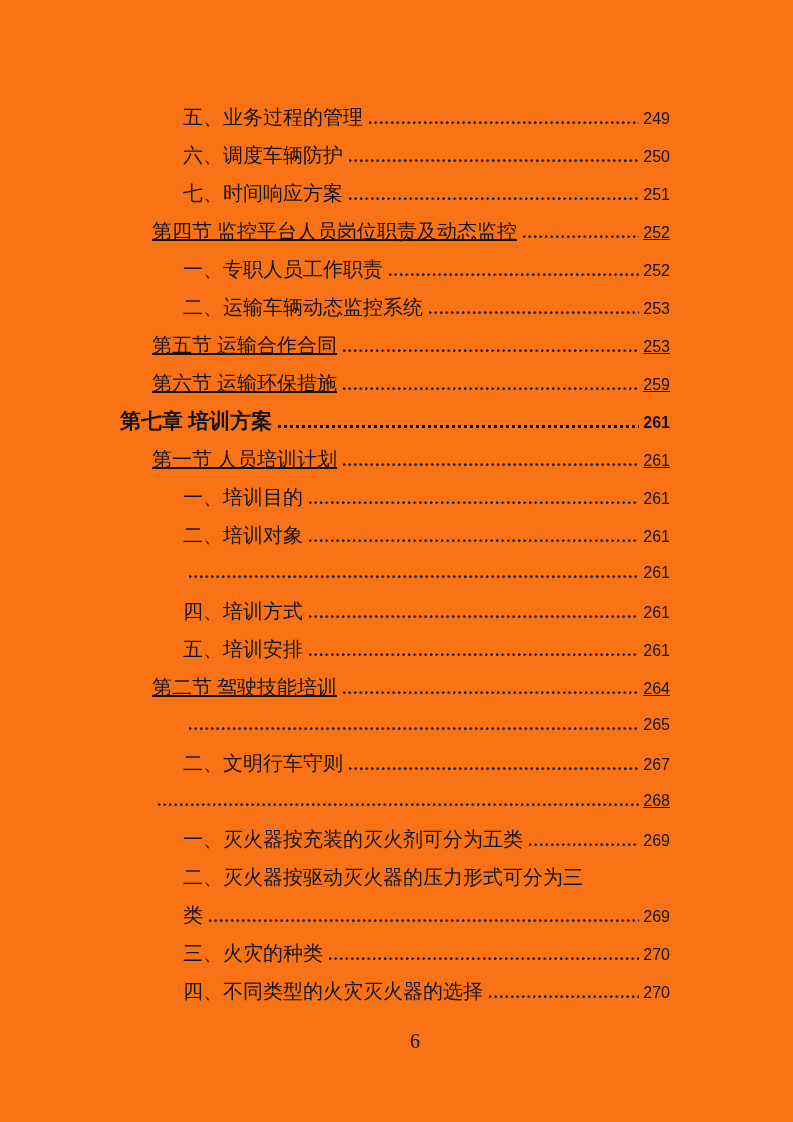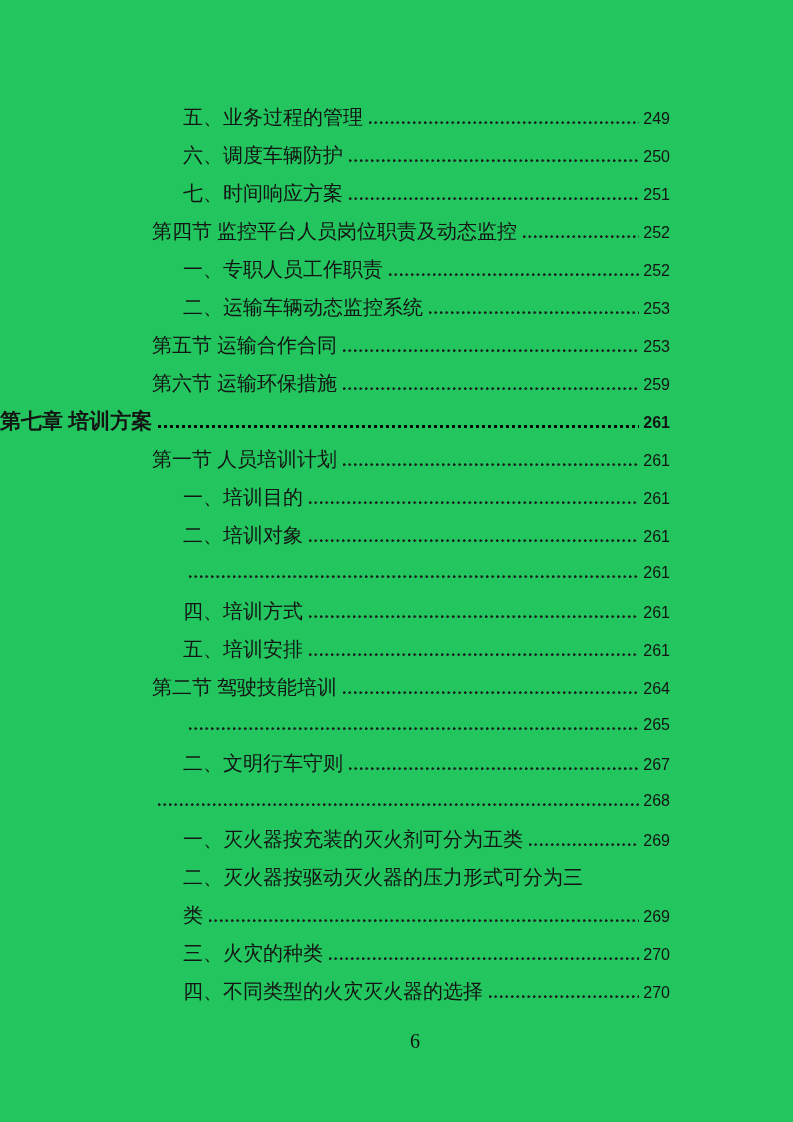--- a/index.html
+++ b/index.html
@@ -9,21 +9,21 @@
     height: 1122px;
     background: #ffffff;
     color: #141414;
     font-family: "Liberation Serif", "DejaVu Serif", serif;
     position: relative;
     overflow: hidden;
   }
   .page {
     position: absolute;
     inset: 0;
-    background: #22c55e;
+    background: #f97316;
   }
   .toc {
     position: absolute;
     top: 98px;
     left: 0;
     width: 670px;
   }
   .toc-row {
     display: flex;
     align-items: baseline;
@@ -43,22 +43,22 @@
     background-repeat: repeat-x;
     background-position: left bottom;
   }
   .pagenum {
     font-family: "Liberation Sans", "DejaVu Sans", sans-serif;
     font-size: 16px;
     line-height: 38px;
     white-space: nowrap;
   }
   
-  .level-chapter { }
-  .level-section { padding-left: 152px; }
+  .level-chapter { padding-left: 120px; }
+  .level-section { padding-left: 152px; text-decoration: underline; }
   .level-item { padding-left: 183px; }
   .level-item-continuation { padding-left: 183px; }
   
   .level-chapter .toc-label {
     font-weight: 700;
     font-size: 21px;
   }
   .level-chapter .pagenum {
     font-weight: 700;
   }

